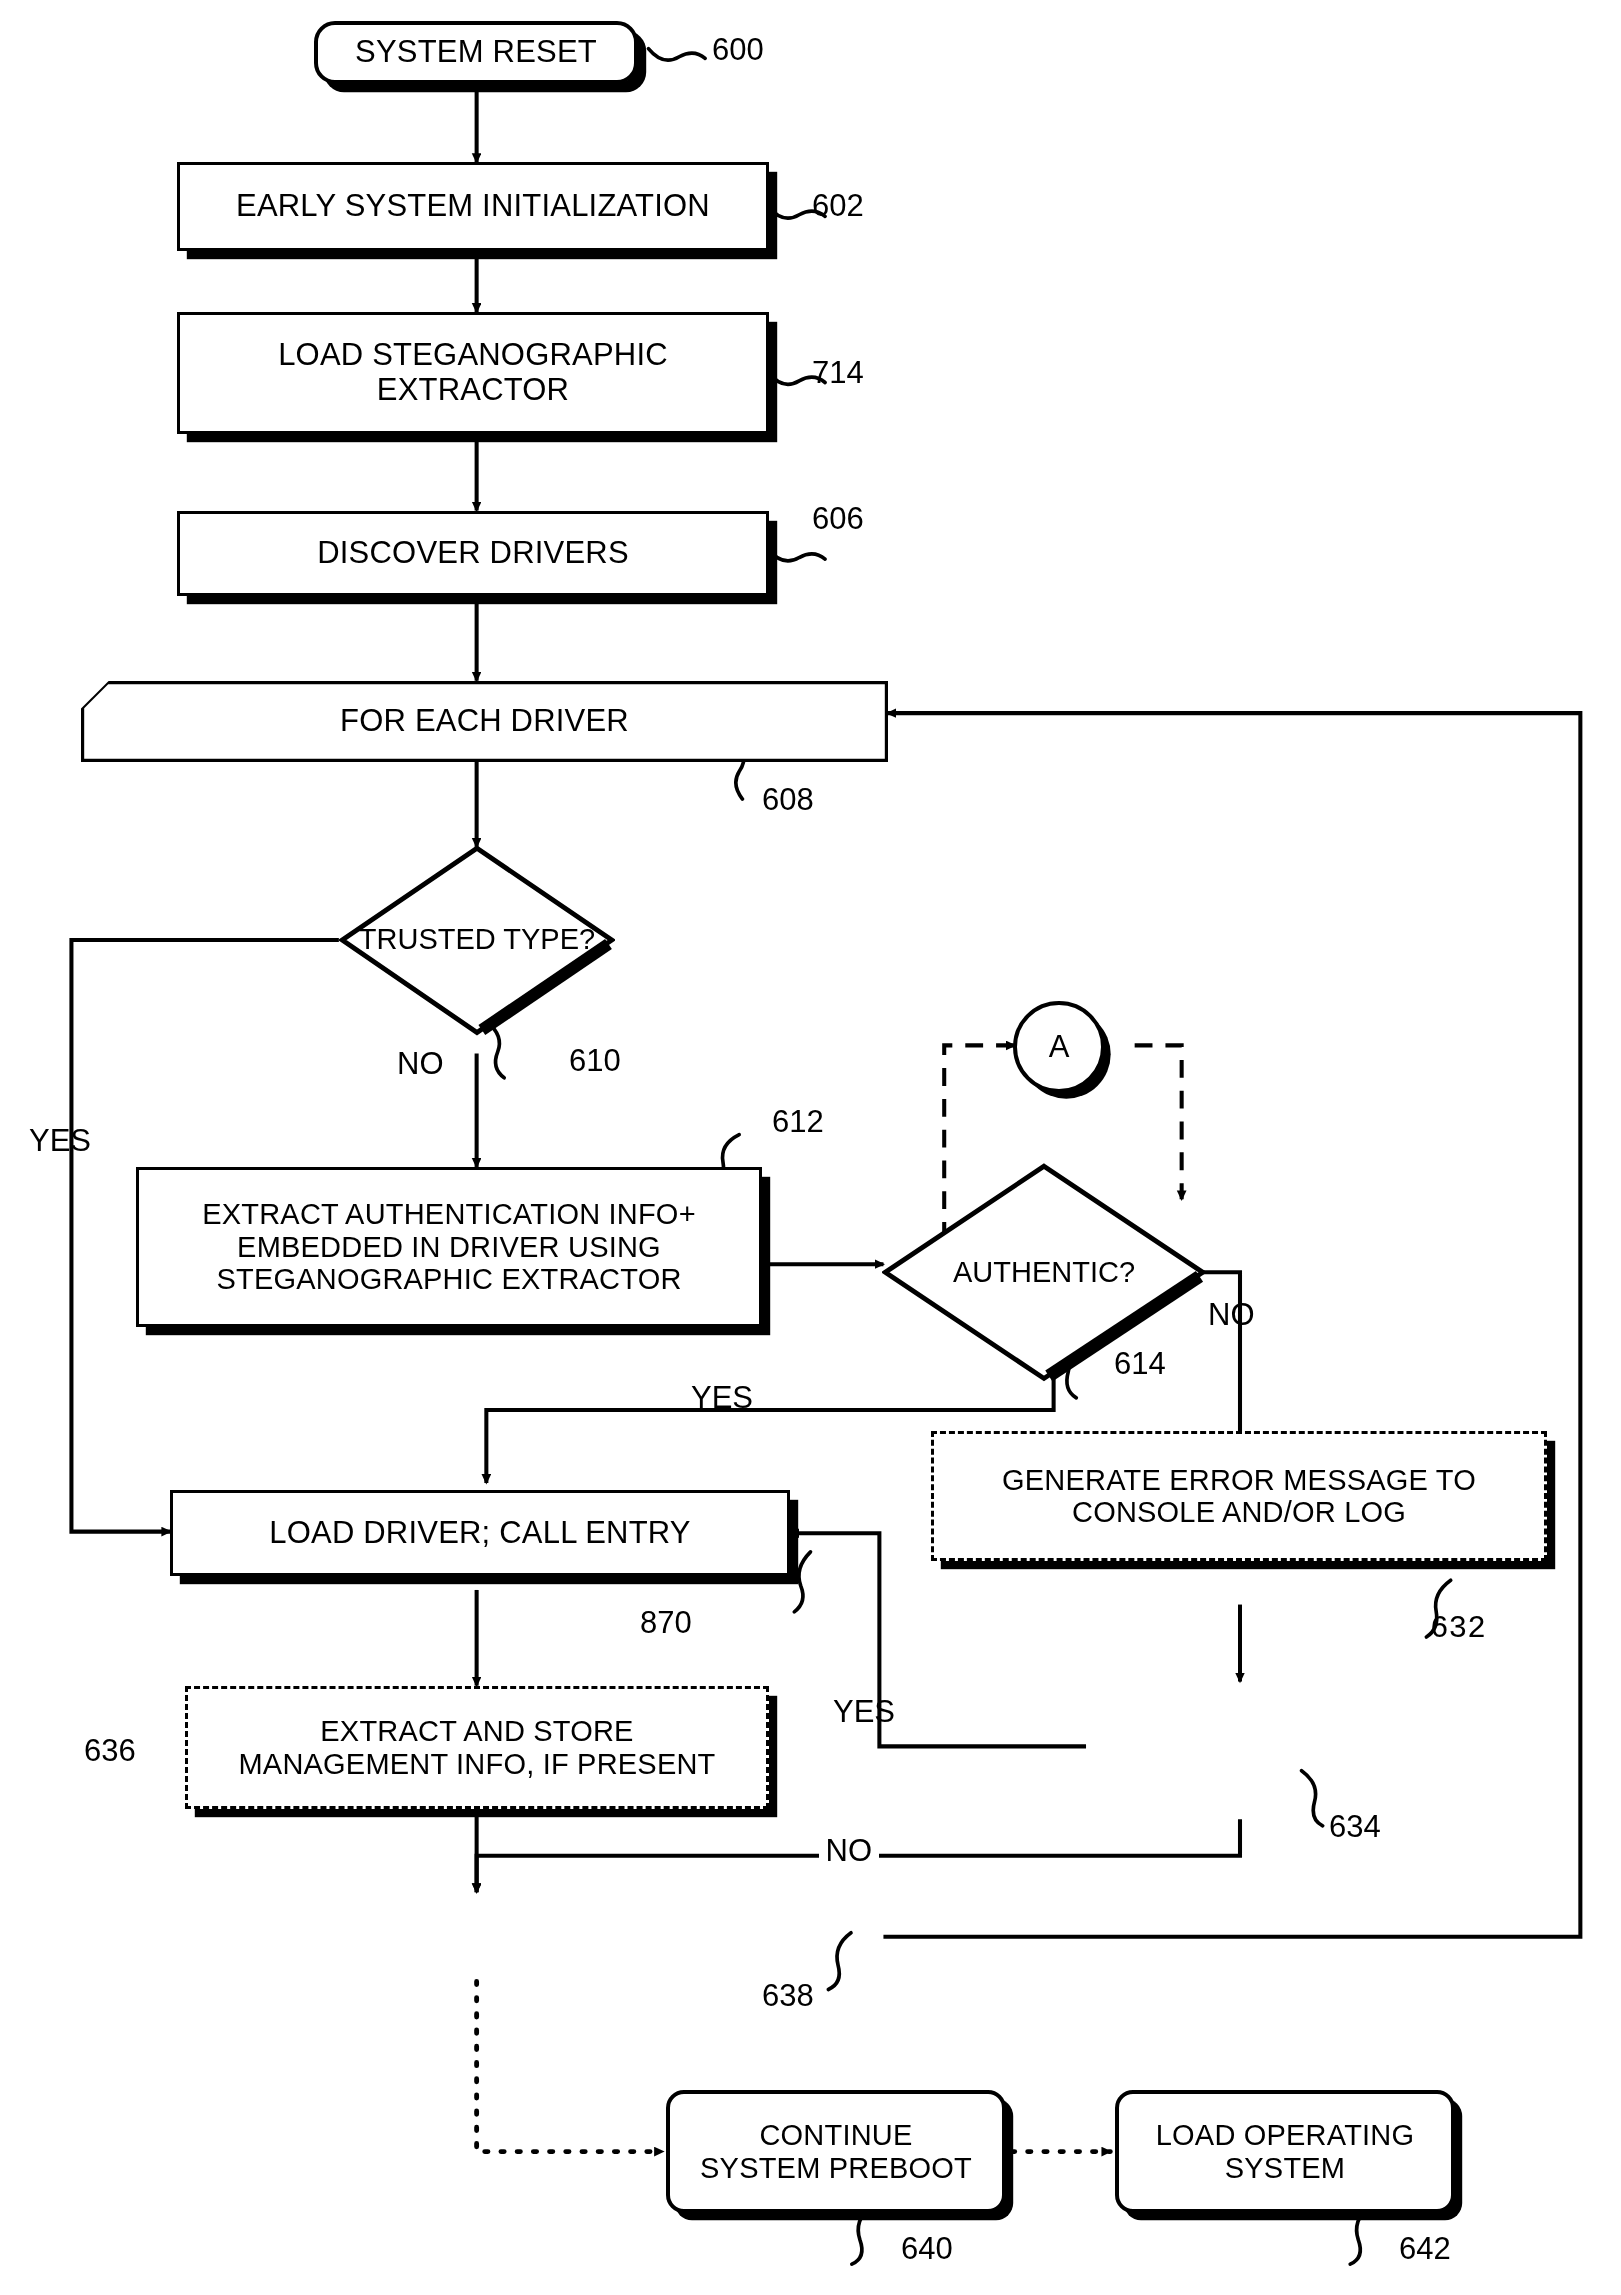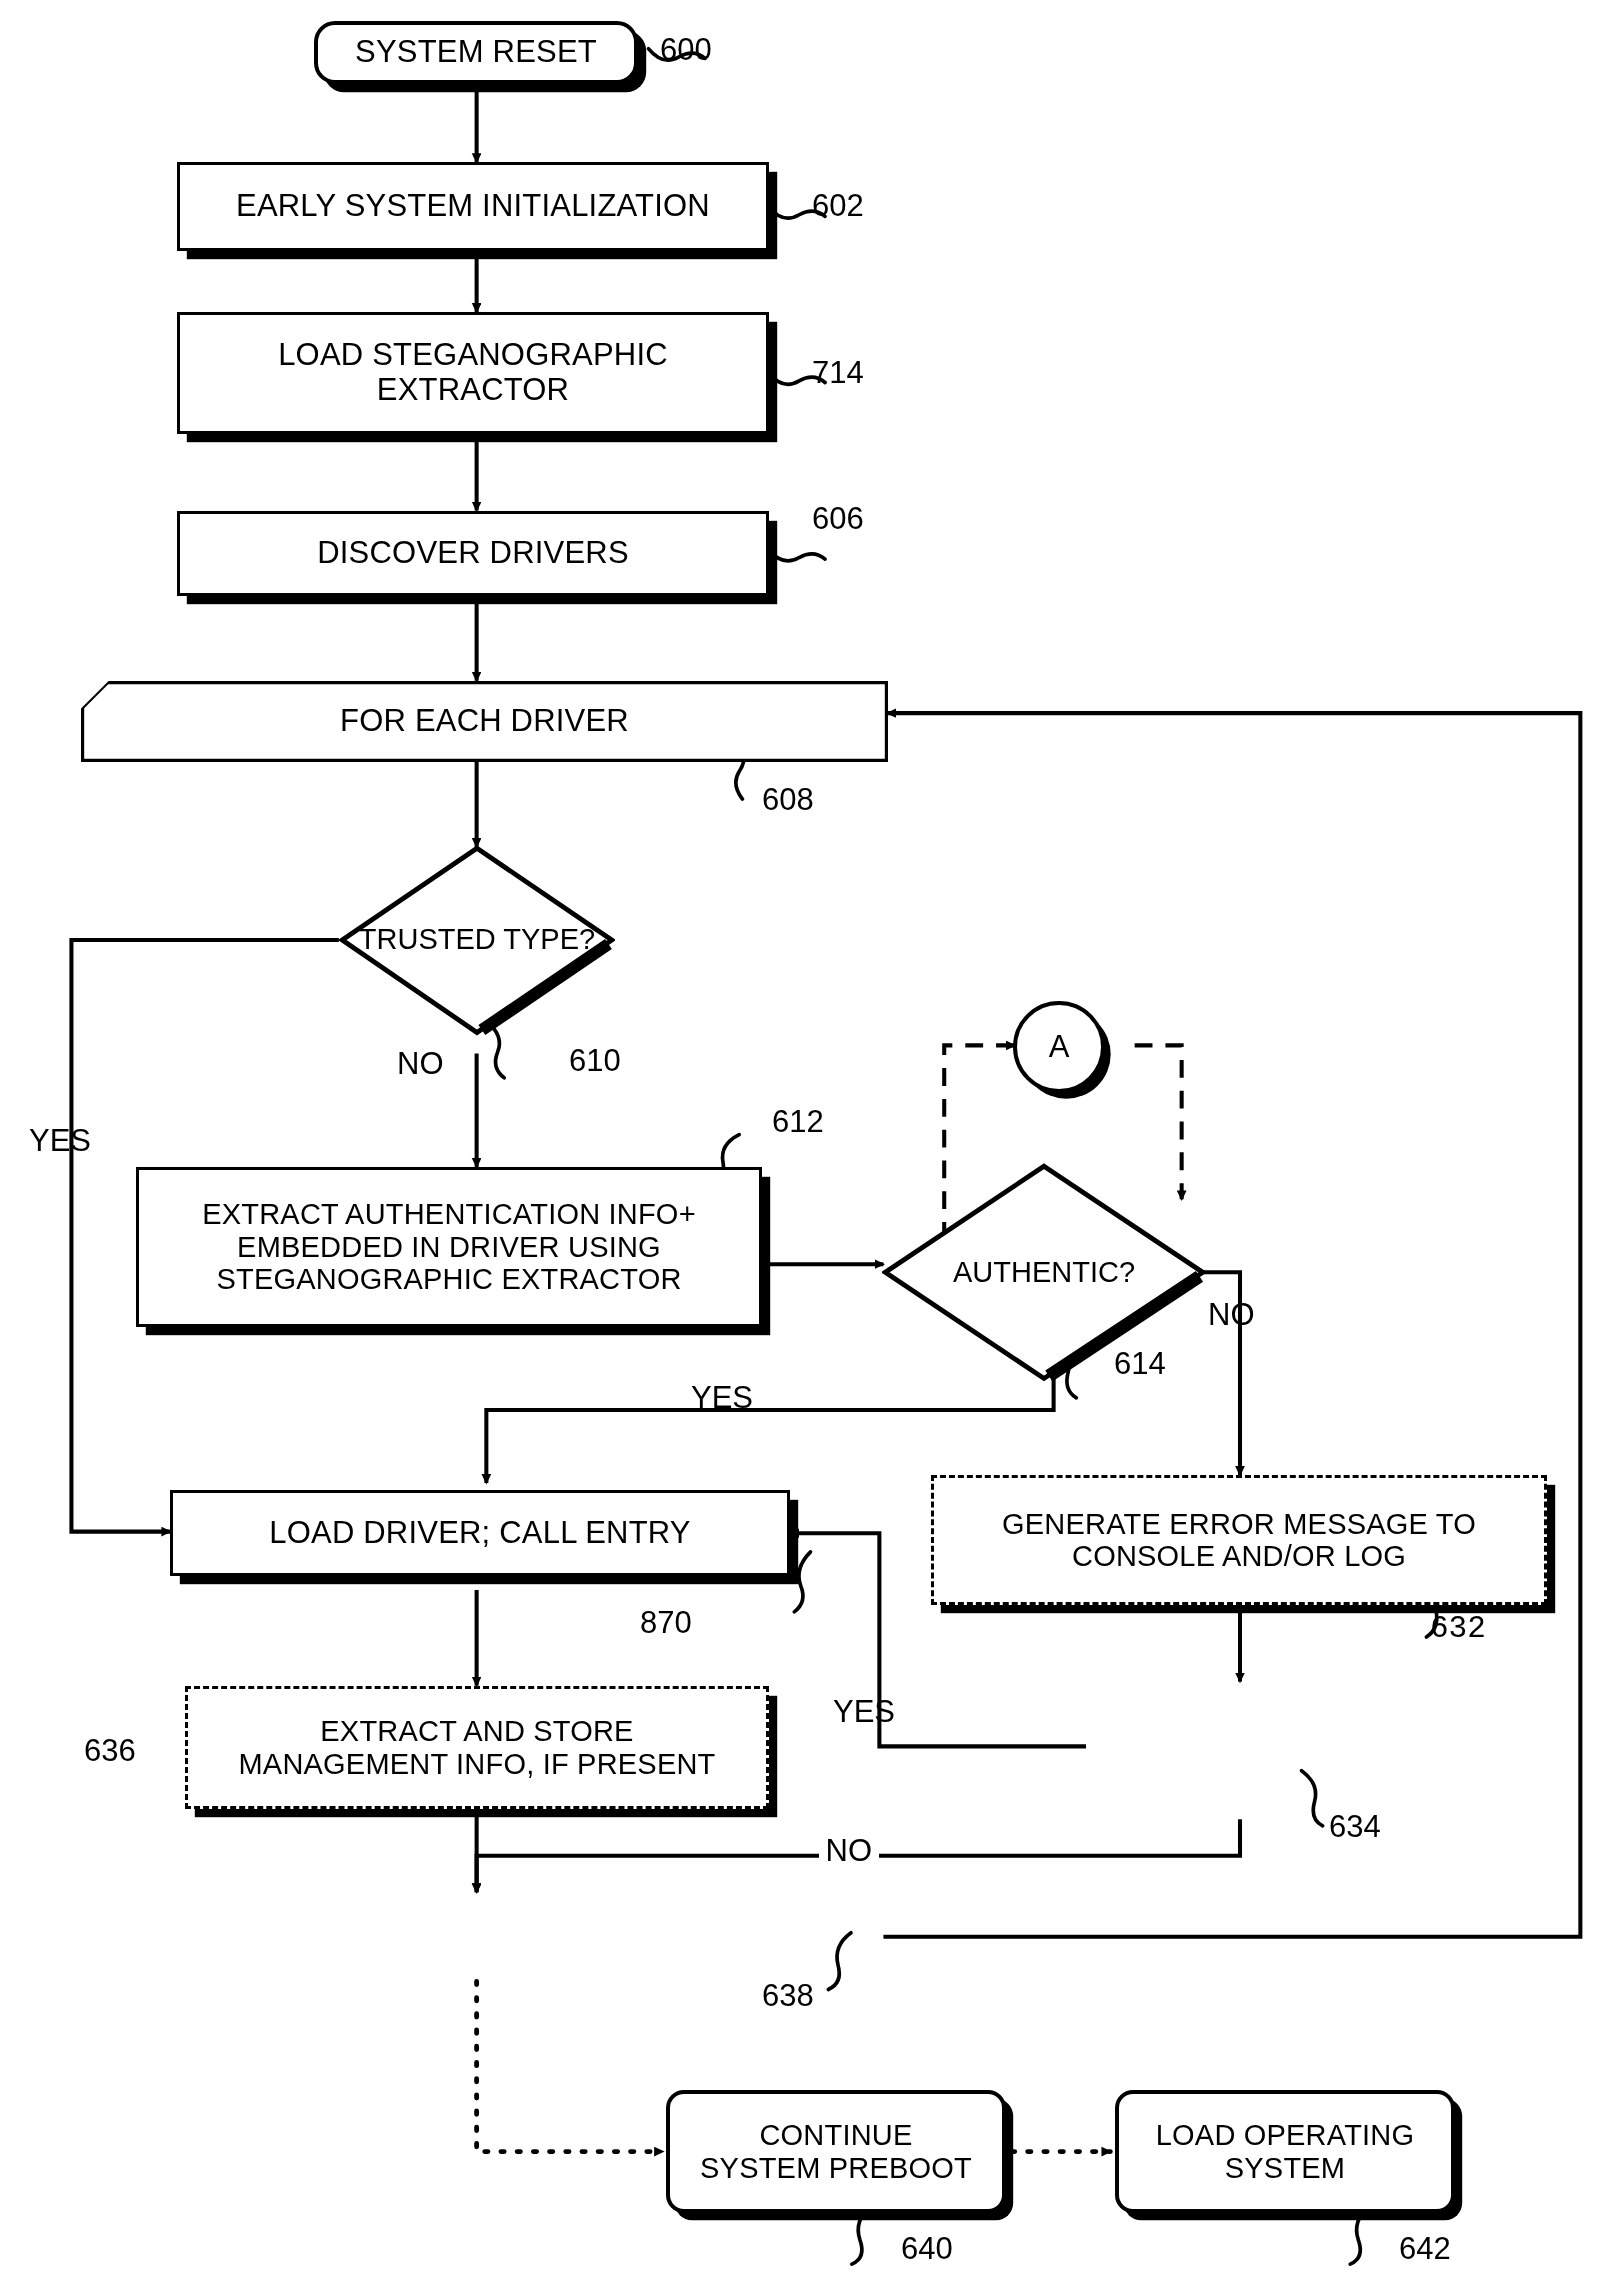--- a/index.html
+++ b/index.html
@@ -121,21 +121,21 @@
       <path d="M250,2164 q24,-16 40,2 q14,14 14,2"></path>
       <path d="M1050,2385 q-22,16 -16,40 q6,22 -12,30"></path>
       <path d="M1075,2722 q-22,18 -14,42 q8,22 -10,30"></path>
       <path d="M1690,2722 q-22,18 -14,42 q8,22 -10,30"></path>
     </g>
   </svg>
 
   <div class="node term f38" style="left:314px;top:14.6px;width:324px;height:63px;">
     <span class="txt">SYSTEM RESET</span>
   </div>
-  <div class="ref f38" style="left:660px;top:32px;">600</div>
+  <div class="ref f38" style="left:712px;top:32px;">600</div>
 
   <div class="node proc f38" style="left:177px;top:162px;width:592px;height:89px;">
     <span class="txt">EARLY SYSTEM INITIALIZATION</span>
   </div>
   <div class="ref f38" style="left:812px;top:188px;">602</div>
 
   <div class="node proc f38" style="left:177px;top:312px;width:592px;height:122px;">
     <span class="txt">LOAD STEGANOGRAPHIC
 EXTRACTOR</span>
   </div>
@@ -184,21 +184,21 @@
     </svg>
     <div class="label f36">AUTHENTIC?</div>
   </div>
   <div class="ref f38" style="left:1114px;top:1346px;">614</div>
 
   <div class="lbl f38" style="left:1208px;top:1297px;">NO</div>
   <div class="lbl f38" style="left:691px;">
     <span style="position:absolute;top:1380px;left:0;white-space:nowrap;">YES</span>
   </div>
 
-  <div class="node dashproc f36" style="left:931px;top:1475px;width:616px;height:130px;">
+  <div class="node dashproc f36" style="left:931px;top:1431px;width:616px;height:130px;">
     <span class="txt">GENERATE ERROR MESSAGE TO
 CONSOLE AND/OR LOG</span>
   </div>
   <div class="ref f38" style="left:1430px;top:1611px;font-family:Liberation Mono, monospace;">632</div>
 
   <div class="node proc f38" style="left:170px;top:1490px;width:620px;height:86px;">
     <span class="txt">LOAD DRIVER; CALL ENTRY</span>
   </div>
   <div class="ref f38" style="left:640px;top:1605px;">870</div>
 

